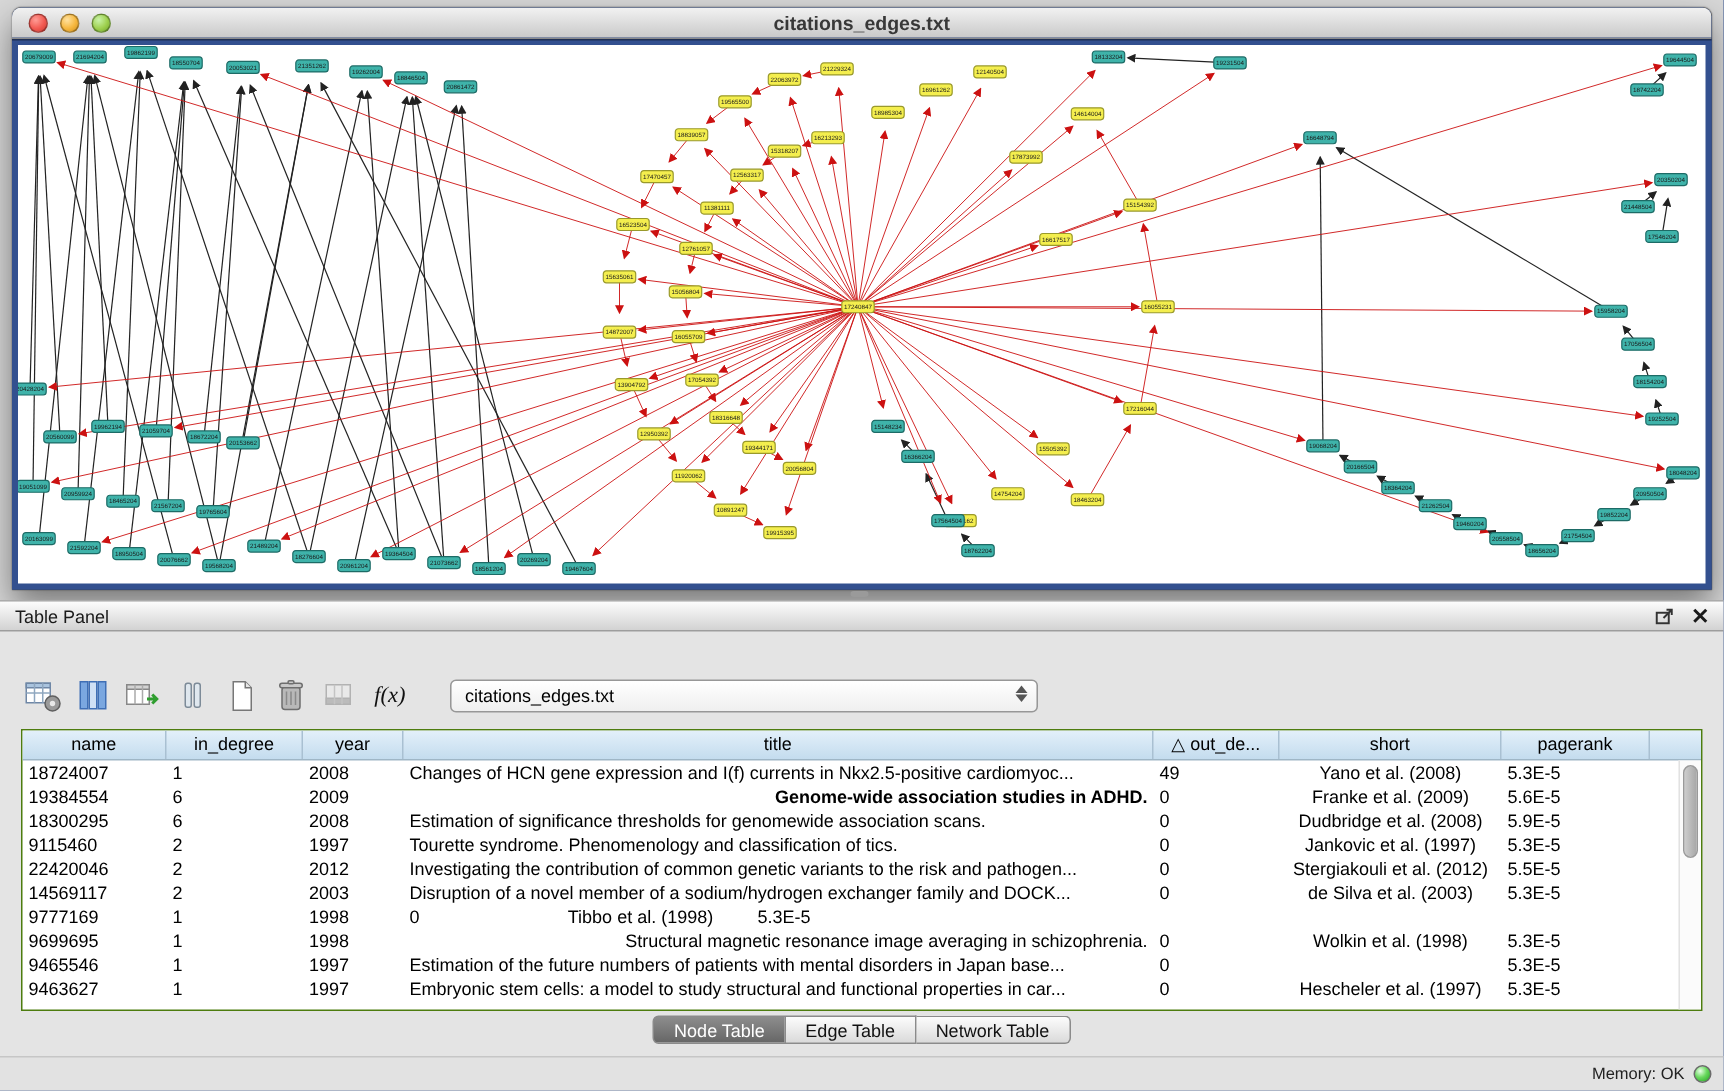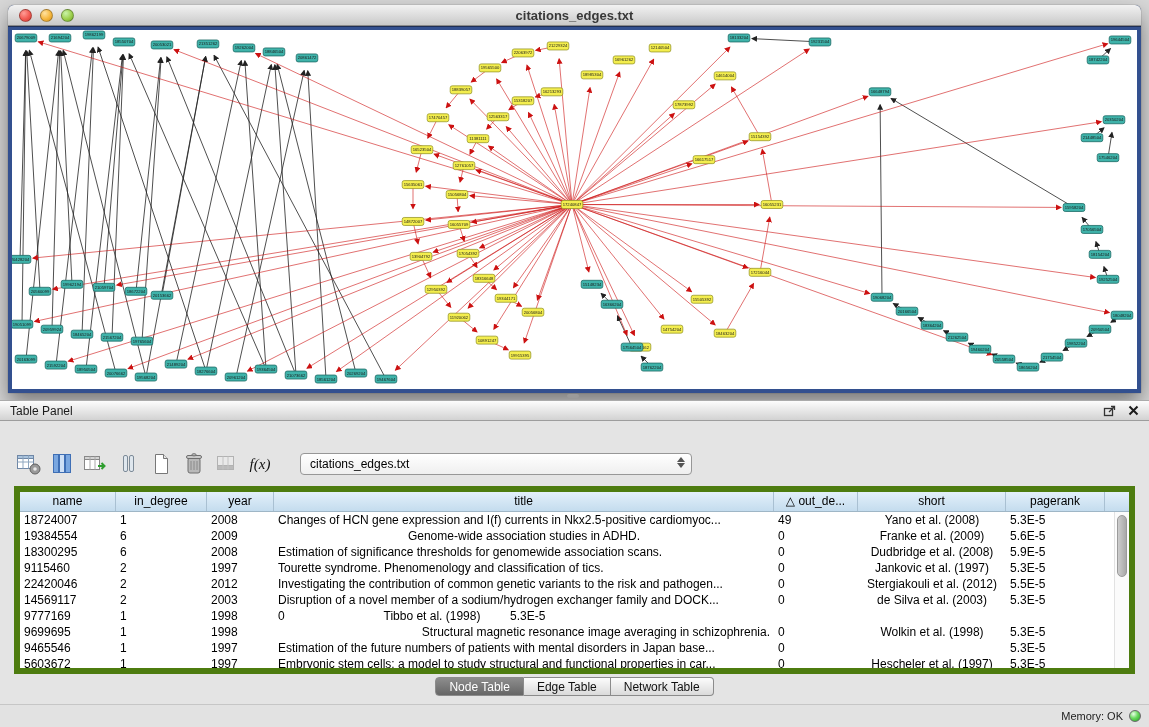--- a/index.html
+++ b/index.html
@@ -38,21 +38,21 @@
   .fx { font-size:15px; font-style:italic; font-family:"Liberation Serif", serif; color:#111; }
   .combo { margin-left:22px; width:392px; height:22px; border:1px solid #979797; border-radius:4px;
     background:linear-gradient(#ffffff,#efefef); display:flex; align-items:center; font-size:12px;
     padding-left:9px; position:relative; color:#000; }
   .combo-arrows { position:absolute; right:6px; top:3px; display:flex; flex-direction:column; align-items:center; gap:1px; }
   .combo-arrows i { width:0; height:0; border-left:4px solid transparent; border-right:4px solid transparent; }
   .combo-arrows i.up   { border-bottom:5px solid #555; }
   .combo-arrows i.down { border-top:5px solid #555; }
 
   .table-wrap { position:absolute; left:14px; top:86px; width:1121px; height:188px;
-    background:#fff; border:6px solid #4d7c0f; overflow:hidden; }
+    background:#fff; border:1px solid #4d7c0f; overflow:hidden; }
   .thead { display:flex; height:20px; background:linear-gradient(#e3f0fa,#c4dcee); border-bottom:1px solid #9fb6c6; }
   .th { border-right:1px solid #a9c0d2; font-size:12px; text-align:center; line-height:19px;
     color:#000; overflow:hidden; white-space:nowrap; flex-shrink:0; }
   .th.fillth { border-right:none; }
   .tr { display:flex; height:16px; }
   .td { font-size:12px; line-height:16px; padding:0 4px; white-space:nowrap; overflow:hidden;
     color:#000; flex-shrink:0; }
   .vscroll { position:absolute; right:0; top:20px; bottom:0; width:15px; background:#fbfbfb; border-left:1px solid #e2e2e2; }
   .vthumb { position:absolute; left:2px; top:3px; width:10px; height:62px;
     background:linear-gradient(90deg,#cdcdcd,#a8a8a8); border-radius:6px; border:1px solid #9a9a9a; }
@@ -742,21 +742,21 @@
           <div class="td" style="width: 67px; text-align: left;">2008</div>
           <div class="td" style="width: 500px; text-align: left;">Changes of HCN gene expression and I(f) currents in Nkx2.5-positive cardiomyoc...</div>
           <div class="td" style="width: 84px; text-align: left;">49</div>
           <div class="td" style="width: 148px; text-align: center;">Yano et al. (2008)</div>
           <div class="td" style="width: 99px; text-align: left;">5.3E-5</div>
         </div>
         <div class="tr">
           <div class="td" style="width: 96px; text-align: left;">19384554</div>
           <div class="td" style="width: 91px; text-align: left;">6</div>
           <div class="td" style="width: 67px; text-align: left;">2009</div>
-          <div class="td" style="width: 500px; text-align: center;">Genome-wide association studies in ADHD.</div>
+          <div class="td" style="width: 500px; text-align: right; font-weight: bold;">Genome-wide association studies in ADHD.</div>
           <div class="td" style="width: 84px; text-align: left;">0</div>
           <div class="td" style="width: 148px; text-align: center;">Franke et al. (2009)</div>
           <div class="td" style="width: 99px; text-align: left;">5.6E-5</div>
         </div>
         <div class="tr">
           <div class="td" style="width: 96px; text-align: left;">18300295</div>
           <div class="td" style="width: 91px; text-align: left;">6</div>
           <div class="td" style="width: 67px; text-align: left;">2008</div>
           <div class="td" style="width: 500px; text-align: left;">Estimation of significance thresholds for genomewide association scans.</div>
           <div class="td" style="width: 84px; text-align: left;">0</div>
@@ -810,21 +810,21 @@
         <div class="tr">
           <div class="td" style="width: 96px; text-align: left;">9465546</div>
           <div class="td" style="width: 91px; text-align: left;">1</div>
           <div class="td" style="width: 67px; text-align: left;">1997</div>
           <div class="td" style="width: 500px; text-align: left;">Estimation of the future numbers of patients with mental disorders in Japan base...</div>
           <div class="td" style="width: 84px; text-align: left;">0</div>
           <div class="td" style="width: 148px; text-align: center; margin-top: 20px;">Nakamura et al. (1997)</div>
           <div class="td" style="width: 99px; text-align: left;">5.3E-5</div>
         </div>
         <div class="tr">
-          <div class="td" style="width: 96px; text-align: left;">5603672</div>
+          <div class="td" style="width: 96px; text-align: left;">9463627</div>
           <div class="td" style="width: 91px; text-align: left;">1</div>
           <div class="td" style="width: 67px; text-align: left;">1997</div>
           <div class="td" style="width: 500px; text-align: left;">Embryonic stem cells: a model to study structural and functional properties in car...</div>
           <div class="td" style="width: 84px; text-align: left;">0</div>
           <div class="td" style="width: 148px; text-align: center;">Hescheler et al. (1997)</div>
           <div class="td" style="width: 99px; text-align: left;">5.3E-5</div>
         </div>
       </div>
     <div class="vscroll">
       <div class="vthumb"></div>

